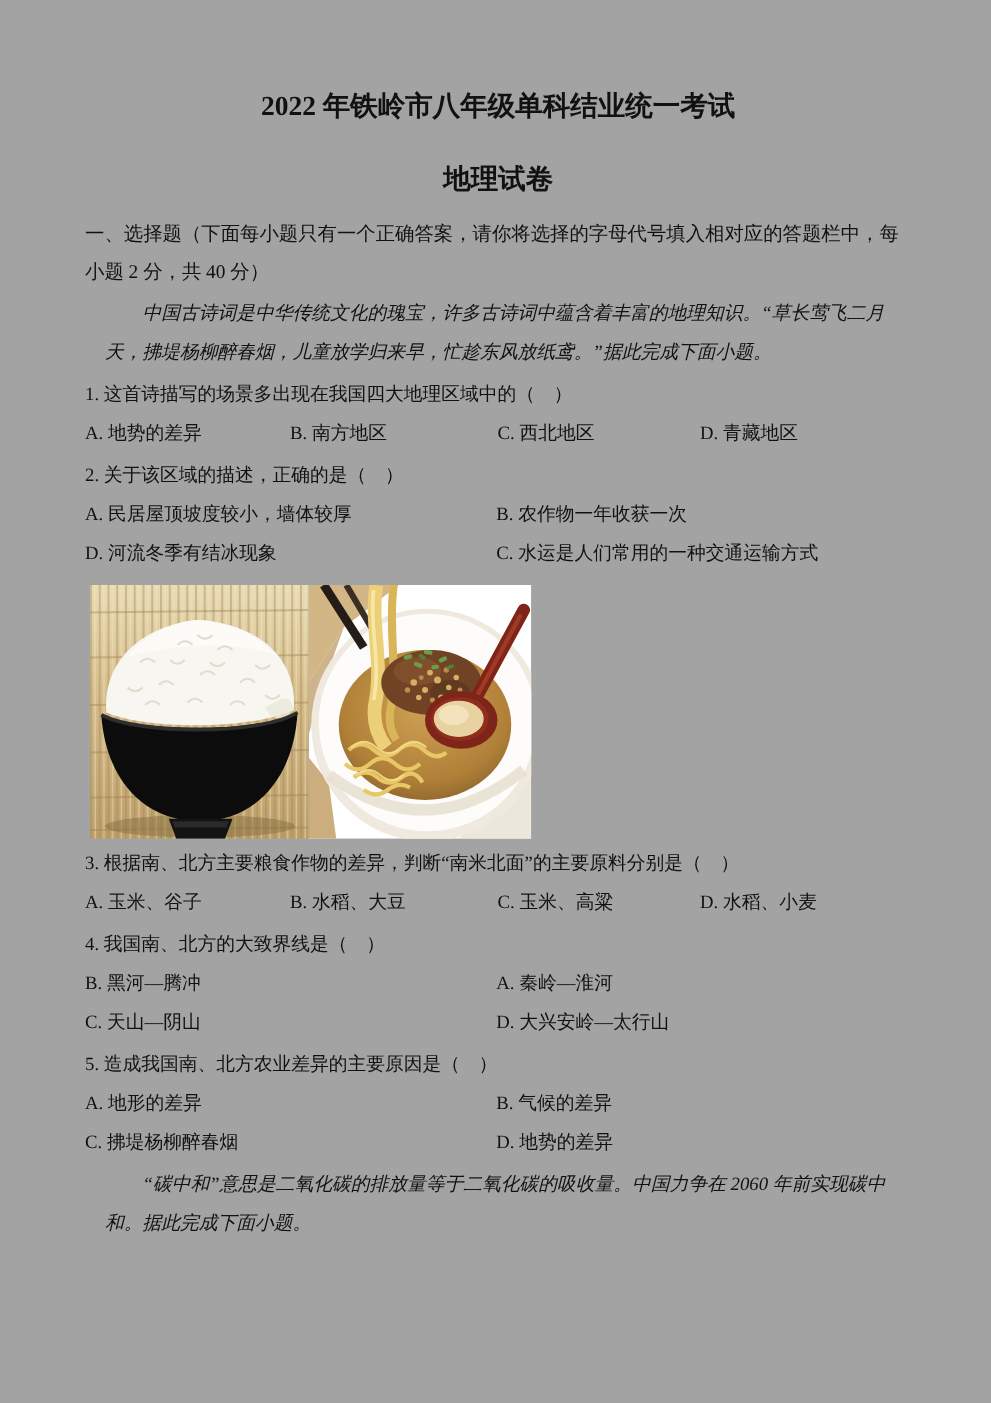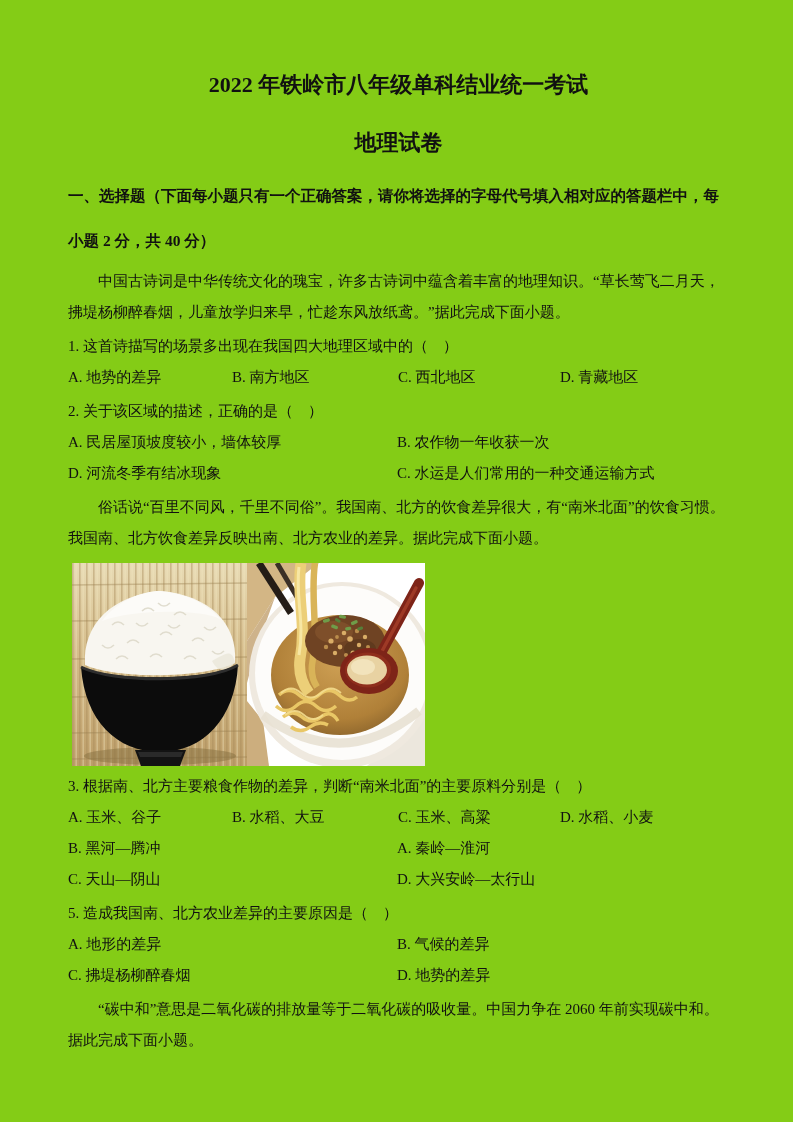--- a/index.html
+++ b/index.html
@@ -1,44 +1,45 @@
 <!DOCTYPE html>
 <html><head>
 <meta charset="utf-8">
 <style>
   html,body{margin:0;padding:0;background:#ffffff;}
   .page{
     position:relative;
     width:793px;height:1122px;
     box-sizing:border-box;
     padding:70px 64px 0 68px;
-    background:#84cc16;
+    background:#a3a3a3;
     color:#111111;
     font-family:"Liberation Serif","DejaVu Serif",serif;
     font-size:15px;
     overflow:hidden;
   }
   .title, .subtitle{
     text-align:center;
     font-weight:bold;
     font-size:22px;
     line-height:30px;
     margin:0;
   }
   .subtitle{margin-top:28px;}
   .section-heading{
-    font-weight:bold;
+    font-weight:normal;
     font-size:15.5px;
-    line-height:45px;
+    line-height:30px;
     margin:15px 0 0 0;
   }
   .passage{
+    font-style:italic;
     line-height:31px;
     text-indent:2em;
-    margin:3px 0 0 0;
+    margin:3px 0 0 16px;
   }
   .stem{
     line-height:31px;
     margin:3px 0 0 0;
   }
   .opts{
     display:grid;
     line-height:31px;
     margin:0;
   }
@@ -72,21 +73,20 @@
   </div>
 
   <p class="stem">2. 关于该区域的描述，正确的是（　）</p>
   <div class="opts cols2">
     <span>A. 民居屋顶坡度较小，墙体较厚</span>
     <span>B. 农作物一年收获一次</span>
     <span>D. 河流冬季有结冰现象</span>
     <span>C. 水运是人们常用的一种交通运输方式</span>
   </div>
 
-  <p class="passage">俗话说“百里不同风，千里不同俗”。我国南、北方的饮食差异很大，有“南米北面”的饮食习惯。我国南、北方饮食差异反映出南、北方农业的差异。据此完成下面小题。</p>
 
   <div class="figure">
 
     <svg width="175" height="203" viewBox="0 0 175 203" xmlns="http://www.w3.org/2000/svg">
       <defs>
         <linearGradient id="matg" x1="0" y1="0" x2="0" y2="1">
           <stop offset="0" stop-color="#e9dcb6"></stop>
           <stop offset="0.45" stop-color="#d5bc8a"></stop>
           <stop offset="1" stop-color="#bc9d68"></stop>
         </linearGradient>
@@ -205,20 +205,21 @@
   </div>
 
   <p class="stem">3. 根据南、北方主要粮食作物的差异，判断“南米北面”的主要原料分别是（　）</p>
   <div class="opts cols4">
     <span>A. 玉米、谷子</span>
     <span>B. 水稻、大豆</span>
     <span>C. 玉米、高粱</span>
     <span>D. 水稻、小麦</span>
   </div>
 
+  <p class="stem">4. 我国南、北方的大致界线是（　）</p>
   <div class="opts cols2">
     <span>B. 黑河—腾冲</span>
     <span>A. 秦岭—淮河</span>
     <span>C. 天山—阴山</span>
     <span>D. 大兴安岭—太行山</span>
   </div>
 
   <p class="stem">5. 造成我国南、北方农业差异的主要原因是（　）</p>
   <div class="opts cols2">
     <span>A. 地形的差异</span>

